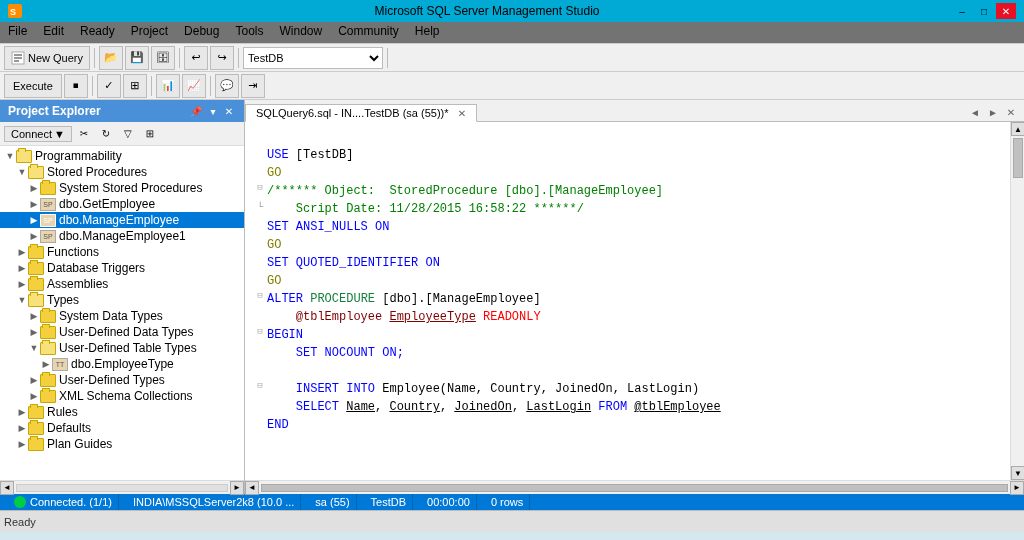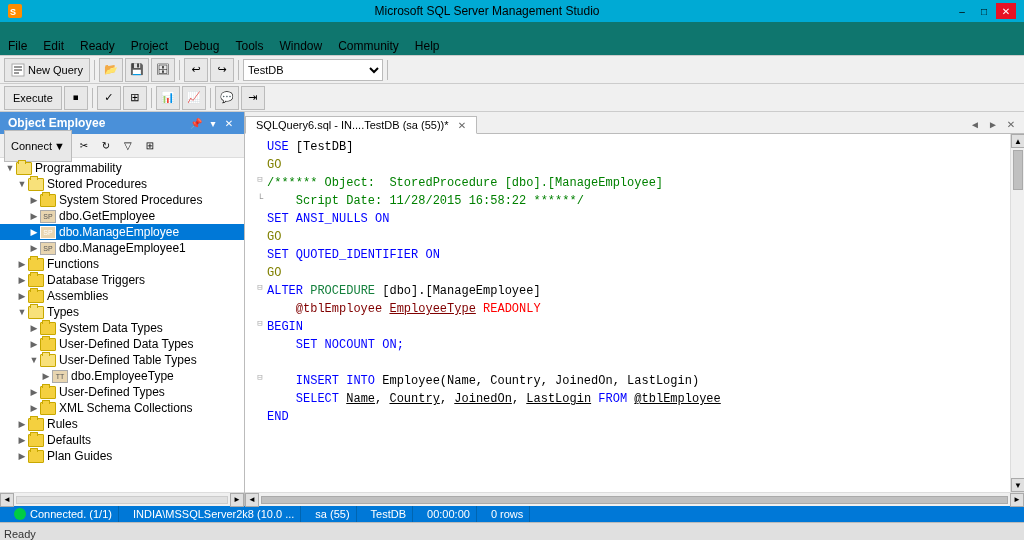--- a/index.html
+++ b/index.html
@@ -6,21 +6,21 @@
     body { font-family: 'Segoe UI', Tahoma, sans-serif; font-size: 12px; background: #d4e8f0; width: 1024px; height: 540px; overflow: hidden; }
     
     
     .title-bar { background: #00aad4; height: 22px; display: flex; align-items: center; justify-content: space-between; padding: 0 8px; }
     .title-bar-title { flex: 1; text-align: center; font-size: 12px; color: #000; }
     .title-bar-controls { display: flex; gap: 2px; }
     .title-btn { width: 20px; height: 16px; background: #00aad4; border: none; cursor: pointer; font-size: 10px; display: flex; align-items: center; justify-content: center; color: #000; }
     .title-btn.close { background: #e81123; color: white; }
 
     
-    .menu-bar { background: #0f766e; height: 34px; display: flex; align-items: flex-end; border-bottom: 1px solid #ccc; }
+    .menu-bar { background: #737373; height: 22px; display: flex; align-items: flex-start; border-bottom: 1px solid #ccc; }
     .menu-item { padding: 2px 8px; cursor: pointer; font-size: 12px; color: #000; }
 
     
     .toolbar { background: #f0f0f0; height: 28px; display: flex; align-items: center; padding: 2px 4px; border-bottom: 1px solid #ccc; gap: 2px; }
     .toolbar-btn { height: 24px; padding: 2px 6px; background: #e8e8e8; border: 1px solid #bbb; cursor: pointer; font-size: 11px; display: flex; align-items: center; gap: 3px; white-space: nowrap; }
     .toolbar-sep { width: 1px; height: 20px; background: #bbb; margin: 0 2px; }
     .toolbar-icon-btn { width: 24px; height: 24px; background: #e8e8e8; border: 1px solid #bbb; cursor: pointer; display: flex; align-items: center; justify-content: center; font-size: 11px; }
     .toolbar-dropdown { height: 22px; background: white; border: 1px solid #bbb; font-size: 11px; min-width: 140px; }
 
     
@@ -31,21 +31,21 @@
     .main-area { display: flex; height: calc(540px - 22px - 22px - 28px - 28px - 24px - 22px); }
 
     
     .object-explorer { width: 245px; background: white; border-right: 1px solid #bbb; display: flex; flex-direction: column; }
     .oe-header { background: #4a90d9; color: white; padding: 3px 8px; font-size: 12px; font-weight: bold; display: flex; align-items: center; justify-content: space-between; height: 22px; }
     .oe-header-title { color: white; font-size: 12px; }
     .oe-header-controls { display: flex; gap: 2px; }
     .oe-ctrl-btn { width: 14px; height: 14px; background: none; border: none; color: white; cursor: pointer; font-size: 10px; display: flex; align-items: center; justify-content: center; }
     .oe-toolbar { background: #f0f0f0; height: 24px; display: flex; align-items: center; padding: 2px 4px; border-bottom: 1px solid #ddd; gap: 2px; }
     .oe-tool-btn { width: 20px; height: 18px; background: none; border: 1px solid transparent; cursor: pointer; font-size: 10px; display: flex; align-items: center; justify-content: center; }
-    .connect-btn { height: 32px; padding: 1px 6px; background: #e8e8e8; border: 1px solid #bbb; cursor: pointer; font-size: 11px; display: flex; align-items: center; gap: 2px; }
+    .connect-btn { height: 16px; padding: 1px 6px; background: #e8e8e8; border: 1px solid #bbb; cursor: pointer; font-size: 11px; display: flex; align-items: center; gap: 2px; }
     
     .tree { flex: 1; overflow: auto; padding: 2px 0; }
     .tree-item { display: flex; align-items: center; padding: 1px 0; cursor: pointer; white-space: nowrap; }
     .tree-item.selected { background: #0078d7; color: white; }
     .tree-item.selected .tree-label { color: white; }
     .tree-indent { display: inline-block; }
     .tree-toggle { width: 12px; height: 12px; display: inline-flex; align-items: center; justify-content: center; font-size: 9px; color: #666; flex-shrink: 0; }
     .tree-item.selected .tree-toggle { color: white; }
     .folder-icon { width: 16px; height: 13px; background: #f4d03f; border: 1px solid #c8a800; border-radius: 1px; display: inline-flex; align-items: center; justify-content: center; font-size: 8px; flex-shrink: 0; position: relative; margin-right: 3px; }
     .folder-icon::before { content: ''; position: absolute; top: -3px; left: 1px; width: 6px; height: 3px; background: #f4d03f; border: 1px solid #c8a800; border-bottom: none; border-radius: 1px 1px 0 0; }
@@ -75,21 +75,21 @@
     
     
     .bottom-bar { height: 22px; background: #e0e0e0; border-top: 1px solid #bbb; display: flex; align-items: center; padding: 0 4px; }
     .bottom-text { font-size: 11px; color: #333; }
 
     .scrollbar-y { width: 14px; background: #f0f0f0; border-left: 1px solid #ddd; position: relative; }
     .scrollbar-thumb { width: 10px; height: 40px; background: #c0c0c0; border: 1px solid #aaa; margin: 2px auto; cursor: pointer; }
     .scrollbar-x { height: 14px; background: #f0f0f0; border-top: 1px solid #ddd; display: flex; align-items: center; }
     
     .editor-wrapper { display: flex; flex: 1; overflow: hidden; }
-    .editor-inner { flex: 1; overflow: auto; }
+    .editor-inner { flex: 1; overflow: auto; margin-top: 20px; }
   </style>
 </head>
 <body>
 
 <div class="title-bar">
   <div style="display:flex;align-items:center;gap:4px;">
     <svg width="14" height="14">
         <rect width="14" height="14" fill="#ff8c00" rx="2"></rect>
         <text x="2" y="11" fill="white" font-size="9" font-weight="bold">S</text>
       </svg>
@@ -149,21 +149,21 @@
   <button class="toolbar-icon-btn">📈</button>
   <div class="toolbar-sep"></div>
   <button class="toolbar-icon-btn">💬</button>
   <button class="toolbar-icon-btn">⇥</button>
 </div>
 
 <div class="main-area">
 
   <div class="object-explorer">
     <div class="oe-header">
-      <span class="oe-header-title">Object Employee</span>
+      <span class="oe-header-title">Project Explorer</span>
       <div class="oe-header-controls">
         <button class="oe-ctrl-btn">📌</button>
         <button class="oe-ctrl-btn">▾</button>
         <button class="oe-ctrl-btn">✕</button>
       </div>
     </div>
     <div class="oe-toolbar">
       <button class="connect-btn">
         <span>Connect</span>
         <span>▼</span>

